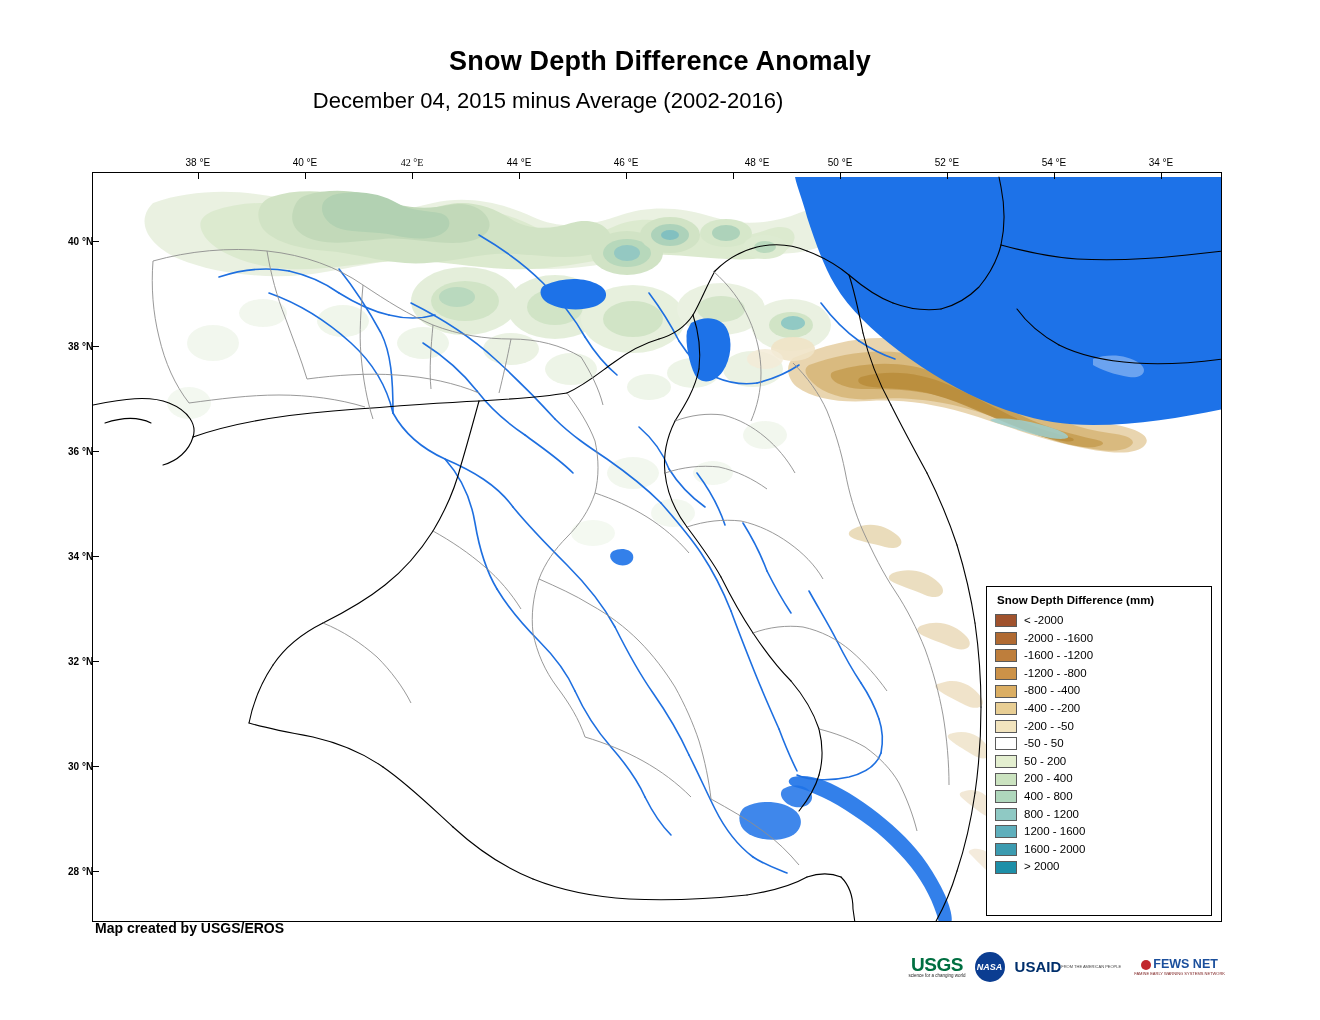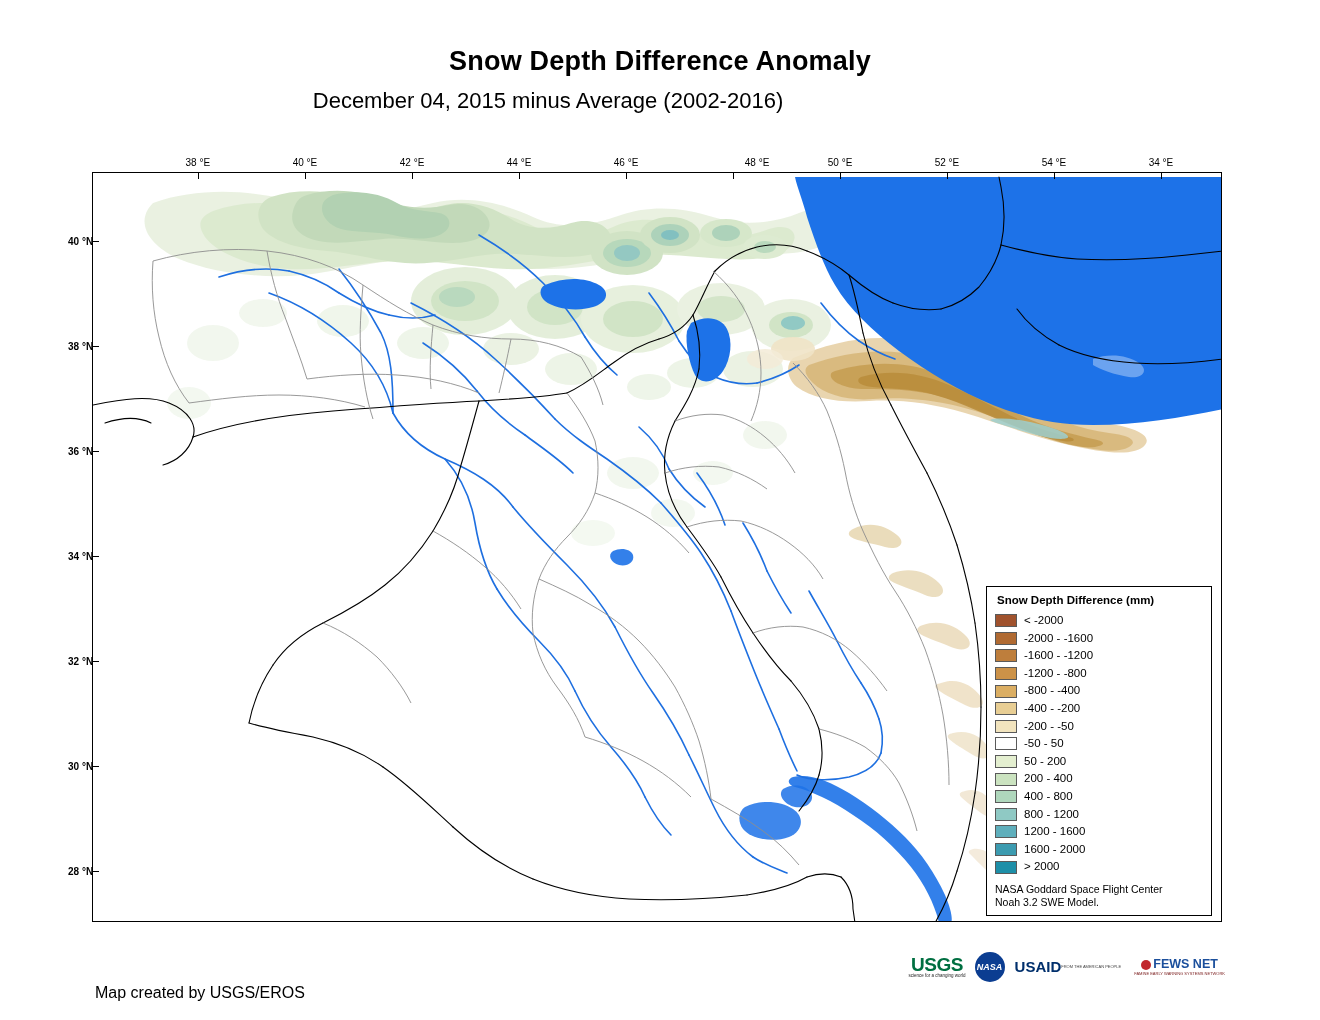--- a/index.html
+++ b/index.html
@@ -115,22 +115,23 @@
     margin-top: 7px;
     font-size: 10.5px;
     line-height: 1.25;
     white-space: pre-line;
   }
 
   
   .credit {
     position: absolute;
     left: 95px;
-    top: 984px;
-    font-size: 16px;
+    top: 920px;
+    font-size: 14px;
+    font-weight: bold;
   }
   .logos {
     position: absolute;
     right: 92px;
     top: 952px;
     display: flex;
     align-items: center;
     gap: 7px;
   }
   .logo {
@@ -187,21 +188,21 @@
 </style>
 </head>
 <body>
 
 <div class="title">Snow Depth Difference Anomaly</div>
 <div class="subtitle">December 04, 2015 minus Average (2002-2016)</div>
 
 <div id="lon-labels">
     <div class="lon-label" style="left: 197.768px;">38 °E</div>
     <div class="lon-label" style="left: 305.005px;">40 °E</div>
-    <div class="lon-label" style="left: 412.016px;">42 °E</div>
+    <div class="lon-label" style="left: 412.016px; font-family: Liberation Serif, serif;">42 °E</div>
     <div class="lon-label" style="left: 519.027px;">44 °E</div>
     <div class="lon-label" style="left: 626.038px;">46 °E</div>
     <div class="lon-label" style="left: 733.049px; margin-left: 24px;">48 °E</div>
     <div class="lon-label" style="left: 840.06px;">50 °E</div>
     <div class="lon-label" style="left: 946.958px;">52 °E</div>
     <div class="lon-label" style="left: 1053.97px;">54 °E</div>
     <div class="lon-label" style="left: 1160.98px;">34 °E</div>
   </div>
 <div id="lat-labels">
     <div class="lat-label" style="top: 241px;">40 °N</div>
@@ -591,22 +592,20 @@
         </div>
         <div class="legend-row">
           <span class="legend-swatch" style="background: rgb(60, 155, 176);"></span>
           <span class="legend-label">1600 - 2000</span>
         </div>
         <div class="legend-row">
           <span class="legend-swatch" style="background: rgb(29, 143, 168);"></span>
           <span class="legend-label">&gt; 2000</span>
         </div>
       </div>
-    <div class="legend-footer">NASA Goddard Space Flight Center
-Noah 3.2 SWE Model.</div>
   </div>
 </div>
 
 <div class="credit">Map created by USGS/EROS</div>
 
 <div class="logos">
   <div class="logo logo-usgs">
     <span>USGS</span>
     <span class="sub">science for a changing world</span>
   </div>

